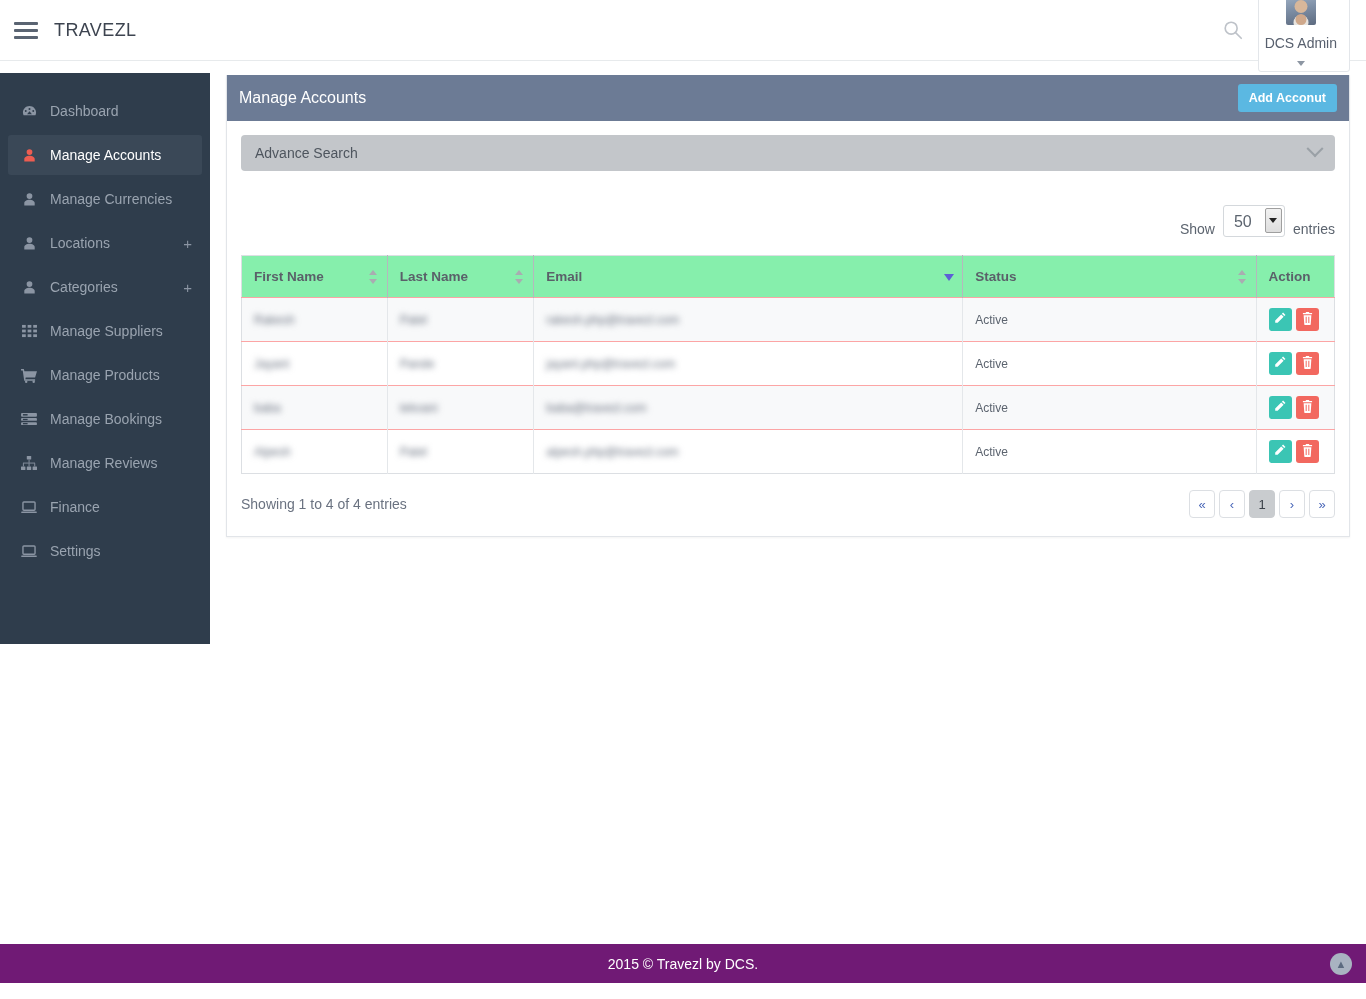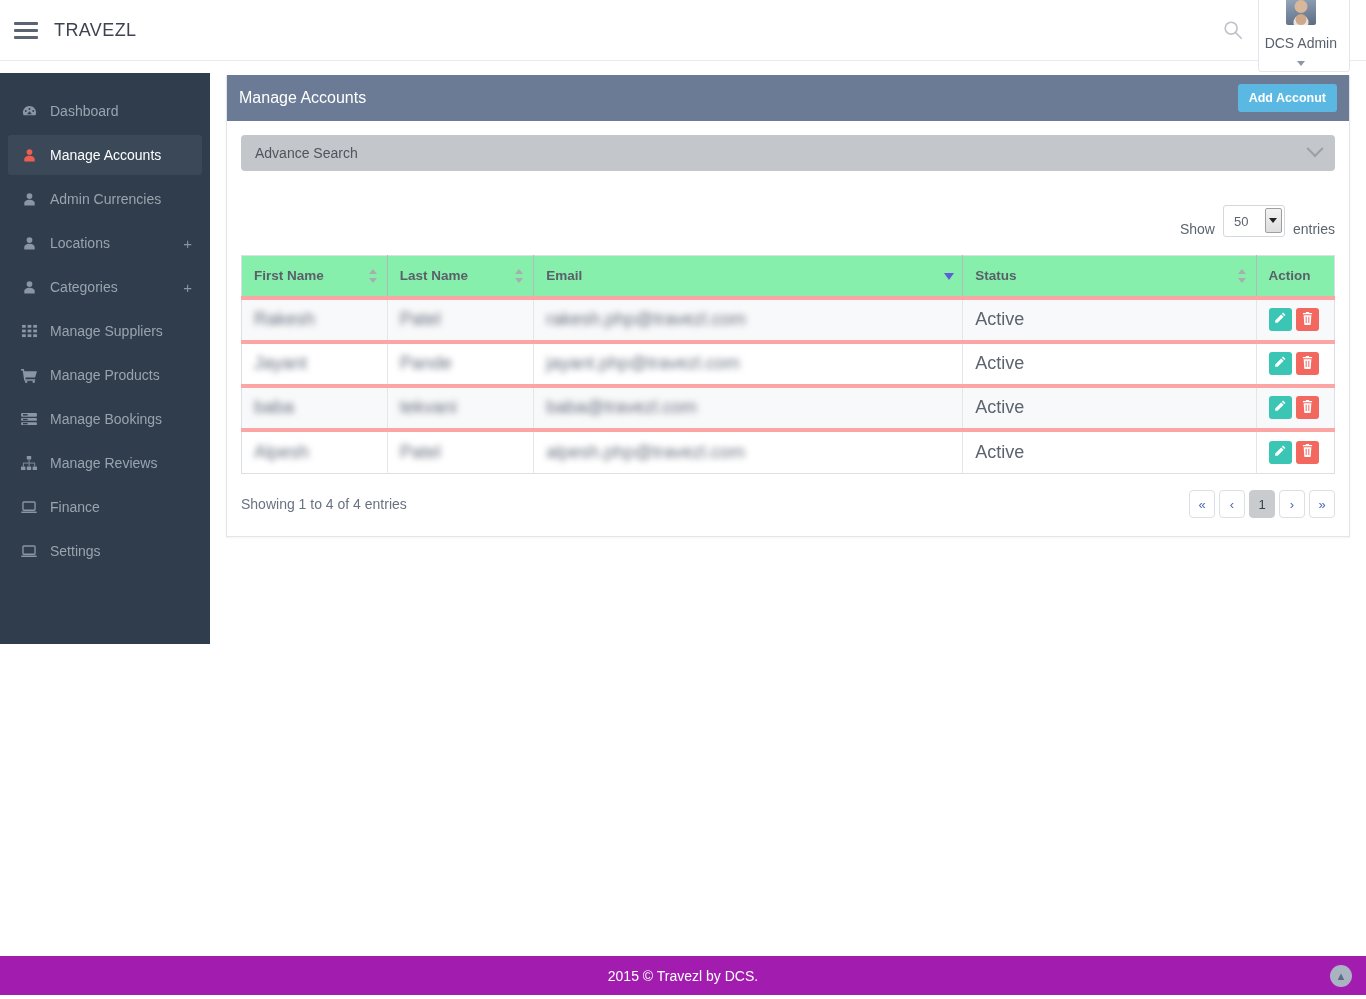--- a/index.html
+++ b/index.html
@@ -131,21 +131,21 @@
 
   .length-bar {
     display: flex; justify-content: flex-end; align-items: flex-end;
     gap: 8px; font-size: 14px; color: #5c646f;
     margin: 34px 0 18px 0;
   }
   .select-wrap { position: relative; }
   .len-select {
     appearance: none; -webkit-appearance: none;
     font-family: "Liberation Sans", sans-serif;
-    font-size: 13px; color: #5c646f;
+    font-size: 16px; color: #5c646f;
     border: 1px solid #d4d8dc; border-radius: 3px;
     background: #fff;
     width: 62px; height: 32px; padding: 0 22px 0 10px;
     cursor: pointer;
   }
   .sel-btn {
     position: absolute; right: 3px; top: 3px;
     width: 17px; height: 25px;
     background: linear-gradient(#f2f2f2,#dedede);
     border: 1px solid #9f9f9f; border-radius: 2px;
@@ -182,22 +182,22 @@
   }
   .sort-both::before { top: 1px; border-bottom: 5px solid #a9acb1; }
   .sort-both::after  { bottom: 1px; border-top: 5px solid #a9acb1; }
   .sort-desc::after {
     content: ""; position: absolute; left: 0; top: 5px;
     border-left: 5px solid transparent; border-right: 5px solid transparent;
     border-top: 7px solid #5d5fd6;
   }
   table.dt tbody td {
     padding: 4px 12px; height: 44px;
-    font-size: 18px; color: #5c646f;
-    border-top: 4px solid #fca5a5;
+    font-size: 12px; color: #5c646f;
+    border-top: 1px solid #fca5a5;
     border-right: 1px solid #e4e7ea;
     overflow: hidden; text-overflow: ellipsis; white-space: nowrap;
   }
   table.dt tbody td:last-child { border-right: none; }
   table.dt tbody tr:nth-child(odd) td { background: #f8f9fa; }
   table.dt tbody tr:nth-child(even) td { background: #ffffff; }
   .redacted { filter: blur(3.2px); color: #6a7280; user-select: none; }
 
   .act-wrap { display: flex; gap: 4px; }
   .act-btn {
@@ -219,23 +219,23 @@
     border: 1px solid #dcdfe3; border-radius: 4px;
     background: #ffffff; color: #4a67b8;
     font-size: 13px; cursor: pointer;
     display: flex; align-items: center; justify-content: center;
     font-family: "Liberation Sans", sans-serif;
   }
   .pg.current { background: #c9cccf; color: #3b4149; border-color: #c9cccf; }
 
   
   .footer {
-    position: absolute; left: 0; bottom: 4px;
+    position: absolute; left: 0; bottom: 16px;
     width: 1366px; height: 39px;
-    background: #a21caf; color: #ffffff;
+    background: #701a75; color: #ffffff;
     display: flex; align-items: center; justify-content: center;
     font-size: 14px;
   }
   .to-top {
     position: absolute; right: 14px; top: 50%; transform: translateY(-50%);
     width: 22px; height: 22px; border-radius: 50%;
     background: #a9b3c1; color: #5c6b80;
     display: flex; align-items: center; justify-content: center;
     font-size: 11px; cursor: pointer;
   }
@@ -280,21 +280,21 @@
           </svg>
         </span>
         <span>Manage Accounts</span>
       </div>
       <div class="nav-item">
         <span class="ico">
           <svg width="13" height="15" viewBox="0 0 14 16">
             <path fill="currentColor" d="M7 1.2a3.1 3.1 0 1 1 0 6.2 3.1 3.1 0 0 1 0-6.2zm0 7.2c3 0 5.6 1.6 5.6 3.4v2.6H1.4v-2.6c0-1.8 2.6-3.4 5.6-3.4z"></path>
           </svg>
         </span>
-        <span>Admin Currencies</span>
+        <span>Manage Currencies</span>
       </div>
       <div class="nav-item">
         <span class="ico">
           <svg width="13" height="15" viewBox="0 0 14 16">
             <path fill="currentColor" d="M7 1.2a3.1 3.1 0 1 1 0 6.2 3.1 3.1 0 0 1 0-6.2zm0 7.2c3 0 5.6 1.6 5.6 3.4v2.6H1.4v-2.6c0-1.8 2.6-3.4 5.6-3.4z"></path>
           </svg>
         </span>
         <span>Locations</span>
         <span class="plus">+</span>
       </div>

